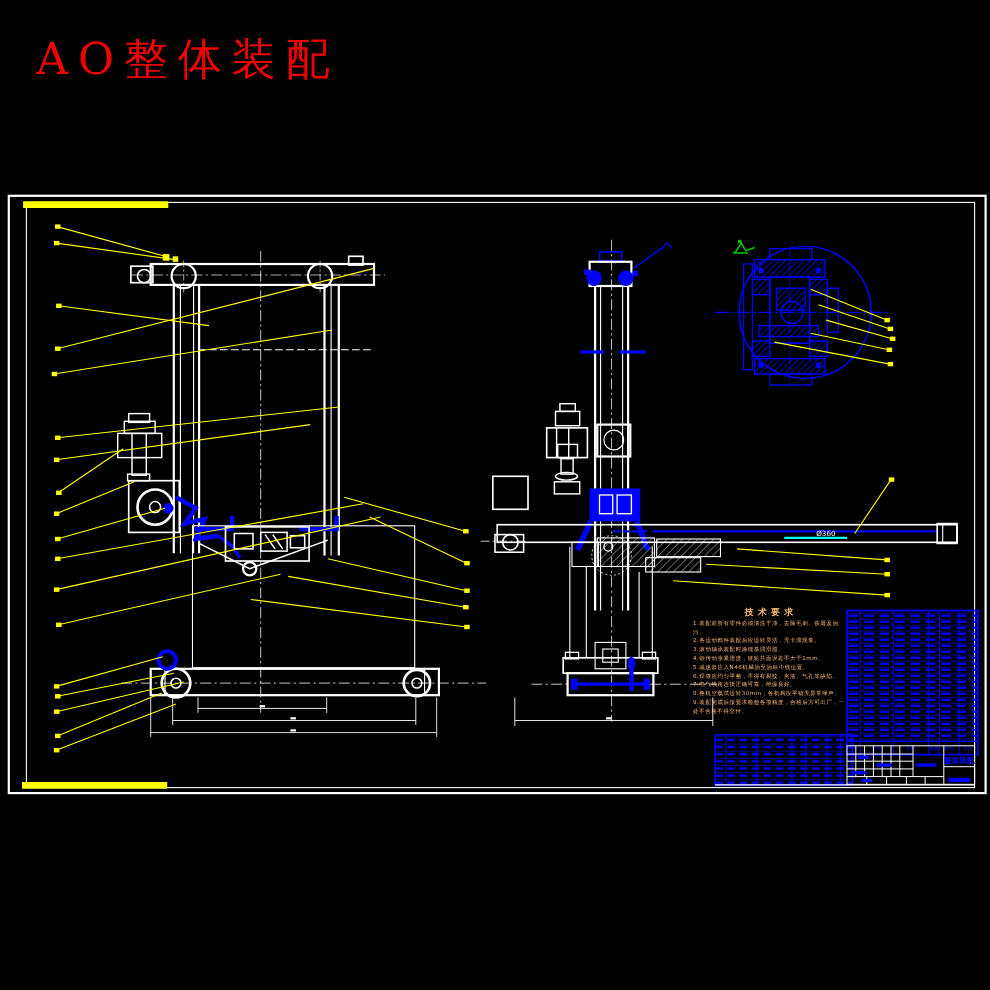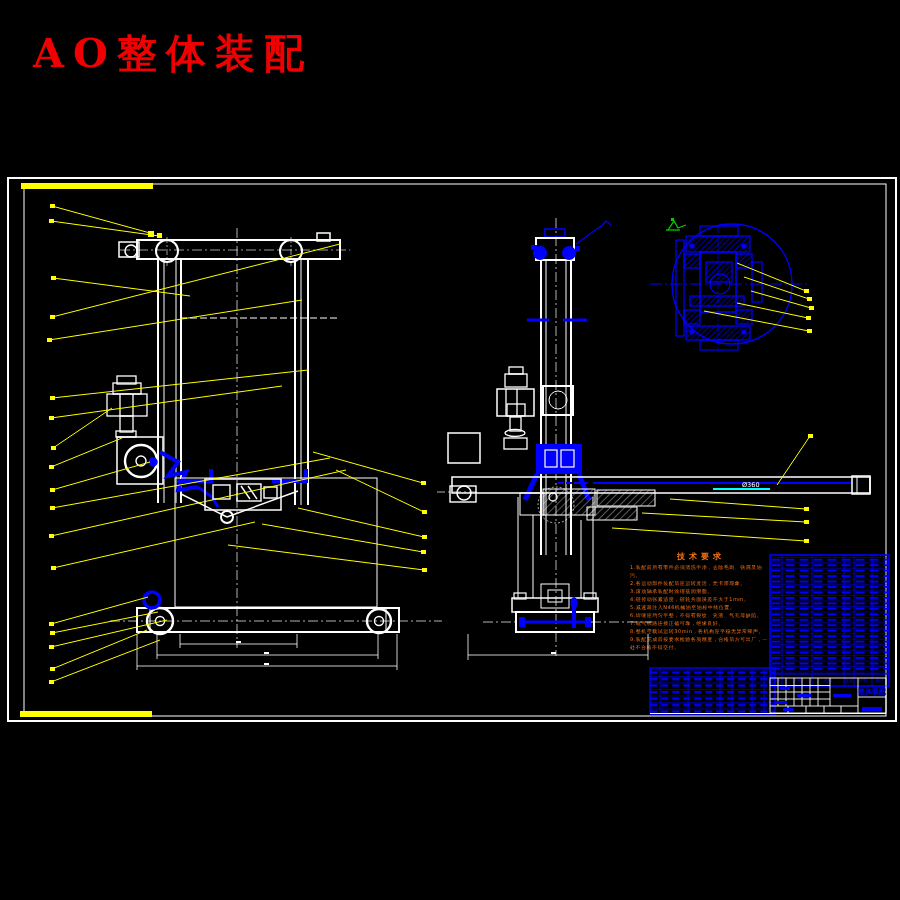--- a/index.html
+++ b/index.html
@@ -1,23 +1,23 @@
 <!DOCTYPE html>
 <html><head>
 <meta charset="utf-8">
 <style>
   html,body{margin:0;padding:0;background:#000;}
   .stage{position:relative;width:900px;height:900px;background:#000;overflow:hidden;
          font-family:"DejaVu Sans",sans-serif;}
   .drawing-title{position:absolute;left:33px;top:26px;color:#f00000;
     font-family:"DejaVu Serif","Liberation Serif",serif;
-    font-size:40px;font-weight:bold;letter-spacing:9px;white-space:nowrap;}
+    font-size:40px;font-weight:normal;letter-spacing:9px;white-space:nowrap;}
   svg{position:absolute;left:0;top:0;}
   svg text{font-family:"DejaVu Sans",sans-serif;}
-  .notes{position:absolute;left:630px;top:551px;width:142px;color:#f97316;}
+  .notes{position:absolute;left:630px;top:551px;width:142px;color:#fdba74;}
   .notes-title{font-size:8px;font-weight:bold;text-align:center;letter-spacing:4px;margin-bottom:1px;}
   .note-line{font-size:5px;line-height:8px;letter-spacing:0.5px;}
 </style>
 </head>
 <body>
 
 <div class="stage">
 
   <div class="drawing-title">AO整体装配</div>
 

